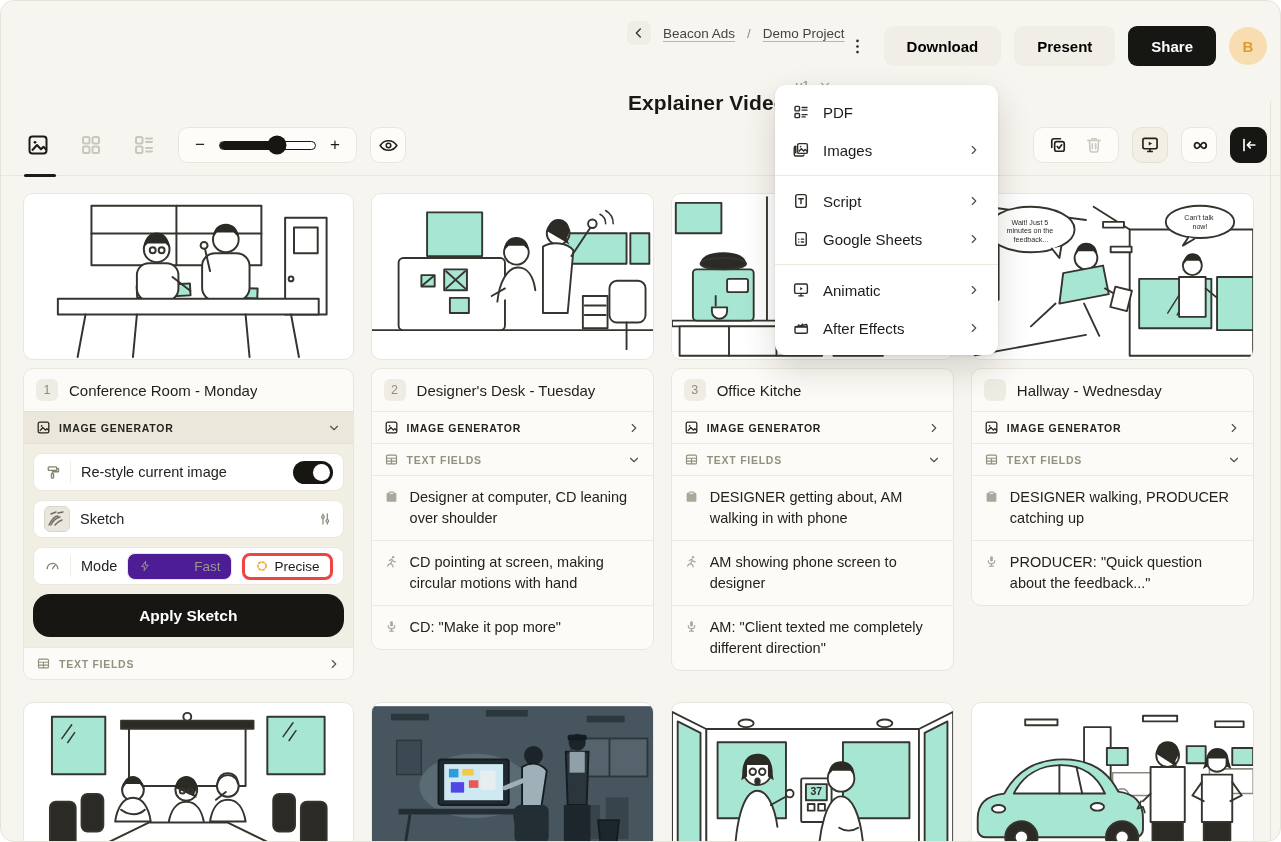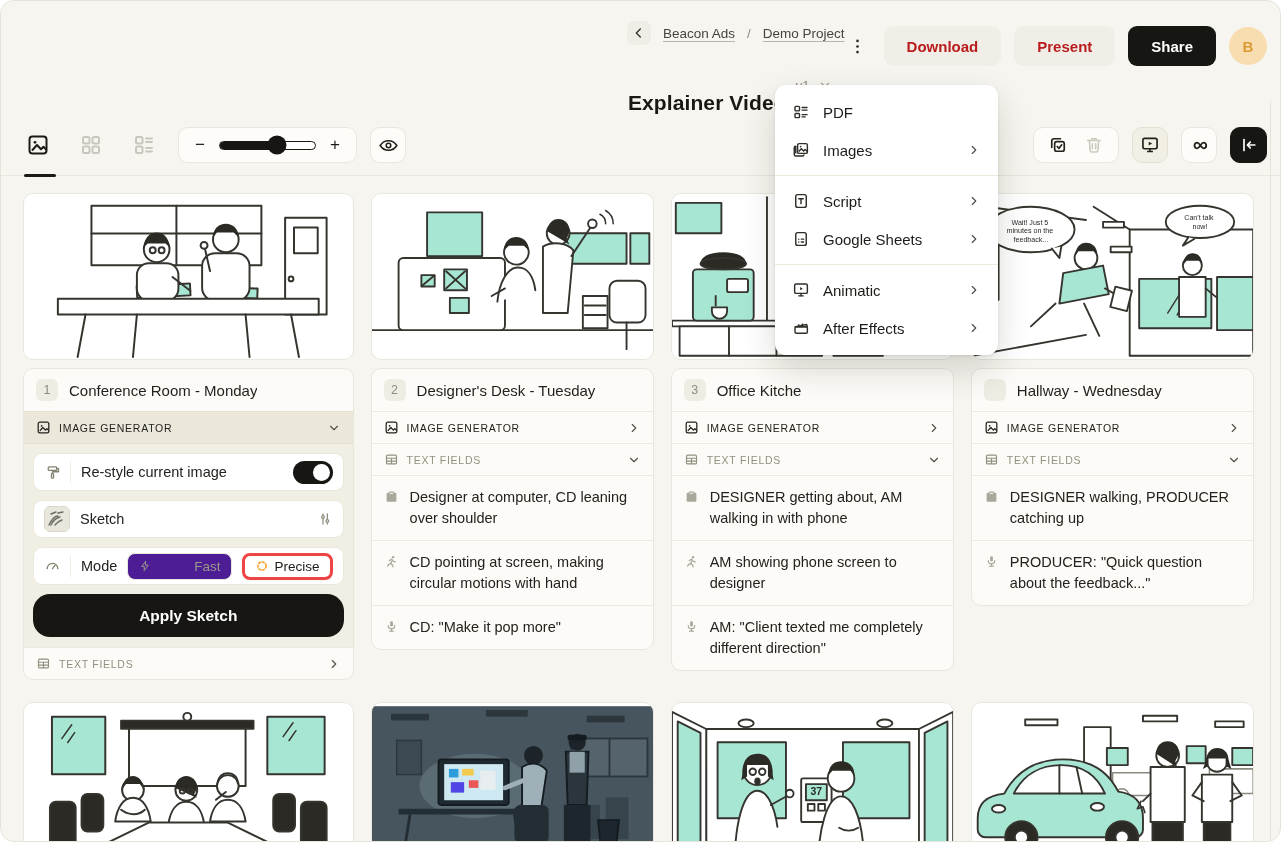--- a/index.html
+++ b/index.html
@@ -11,21 +11,21 @@
   .crumbrow { display:flex; align-items:center; gap:12px; }
   .backbtn { width:24px; height:24px; border:none; border-radius:7px; background:#efede6; color:#33322c; display:flex; align-items:center; justify-content:center; cursor:pointer; }
   .crumb { font-size:13.5px; color:#45443e; text-decoration:underline; text-underline-offset:3px; text-decoration-color:#b9b7ac; cursor:pointer; }
   .crumbsep { font-size:13.5px; color:#8f8c80; }
   .titlerow { display:flex; align-items:center; gap:9px; margin:10px 0 0 1px; }
   .ptitle { font-size:21px; font-weight:700; color:#191814; letter-spacing:.1px;margin-top:36px; }
   .version { font-size:13px; color:#8f8c80; }
   .tb-right { display:flex; align-items:center; gap:13px; padding-top:5px; }
   .kebab { background:none; border:none; width:26px; height:38px; display:flex; align-items:center; justify-content:center; color:#2c2b26; cursor:pointer; }
   .btn { height:40px; padding:0 23px; border:none; border-radius:9px; font-family:inherit; font-size:15px; font-weight:700; cursor:pointer; }
-  .btn.light { background:#f0eee7; color:#b91c1c; }
+  .btn.light { background:#f0eee7; color:#000000; }
   .btn.dark { background:#161613; color:#fff; }
   .avatar { width:38px; height:38px; border-radius:50%; display:flex; align-items:center; justify-content:center; font-size:15px; font-weight:700; }
 
   
   .toolbar { position:relative; display:flex; align-items:center; gap:13px; margin-top:12px; padding:0 13px 12px 24px; border-bottom:1px solid #eae8de; }
   .viewbtn { width:26px; height:26px; background:none; border:none; display:flex; align-items:center; justify-content:center; cursor:pointer; color:#c9c7bd; position:relative; }
   .viewbtn.active { color:#1c1b17; }
   .viewbtn + .viewbtn { margin-left:14px; }
   .active-underline { position:absolute; left:23px; bottom:-2px; width:32px; height:3px; border-radius:2px; background:#1c1b17; }
   .zoomer { display:flex; align-items:center; gap:12px; height:36px; padding:0 14px; background:#fdfcf9; border:1px solid #e9e7dd; border-radius:10px; margin-left:8px; }
@@ -45,21 +45,21 @@
 
   
   .board { display:grid; grid-template-columns:repeat(4,1fr); column-gap:17px; row-gap:22px; padding:17px 26px 0 22px; align-items:start; }
   .col { display:flex; flex-direction:column; gap:8px; }
   .shot { height:167px; background:#fff; border:1px solid #e9e7dd; border-radius:10px; overflow:hidden; cursor:pointer; }
   .shot svg { display:block; width:100%; height:100%; }
   .card { background:#fcfbf7; border:1px solid #e9e7dd; border-radius:10px; overflow:hidden; }
   .card-head { display:flex; align-items:center; gap:11px; padding:10px 12px; }
   .badge { width:22px; height:22px; border-radius:6px; background:#eeece3; color:#8f8c80; font-size:12.5px; display:flex; align-items:center; justify-content:center; flex:none; }
   .ctitle { font-size:15px; color:#201f1b; font-weight:500; white-space:nowrap; overflow:hidden; }
-  .sec { display:flex; align-items:center; gap:8px; padding:8px 12px; border-top:1px solid #edebe0; font-size:10.5px; font-weight:400; letter-spacing:.07em; cursor:pointer; }
+  .sec { display:flex; align-items:center; gap:8px; padding:8px 12px; border-top:1px solid #edebe0; font-size:10.5px; font-weight:700; letter-spacing:.07em; cursor:pointer; }
   .sec .chev { margin-left:auto; }
   .sec.genlbl { color:#23221d; }
   .sec.tflbl { color:#93907f; }
   .sec.gen-open { background:#ebe8db; border-top-color:#e4e1d2; }
   .chevc { color:#55534a; }
   .fieldrow { display:flex; align-items:flex-start; gap:11px; padding:11px 12px; border-top:1px solid #edebe0; font-size:14.5px; color:#23221e; line-height:1.45; }
   .fieldrow .ficon { flex:none; margin-top:2px; color:#aaa79b; }
 
   
   .gen-body { background:#f1efe4; padding:9px 9px 10px; display:flex; flex-direction:column; gap:9px; border-top:1px solid #e4e1d2; }

